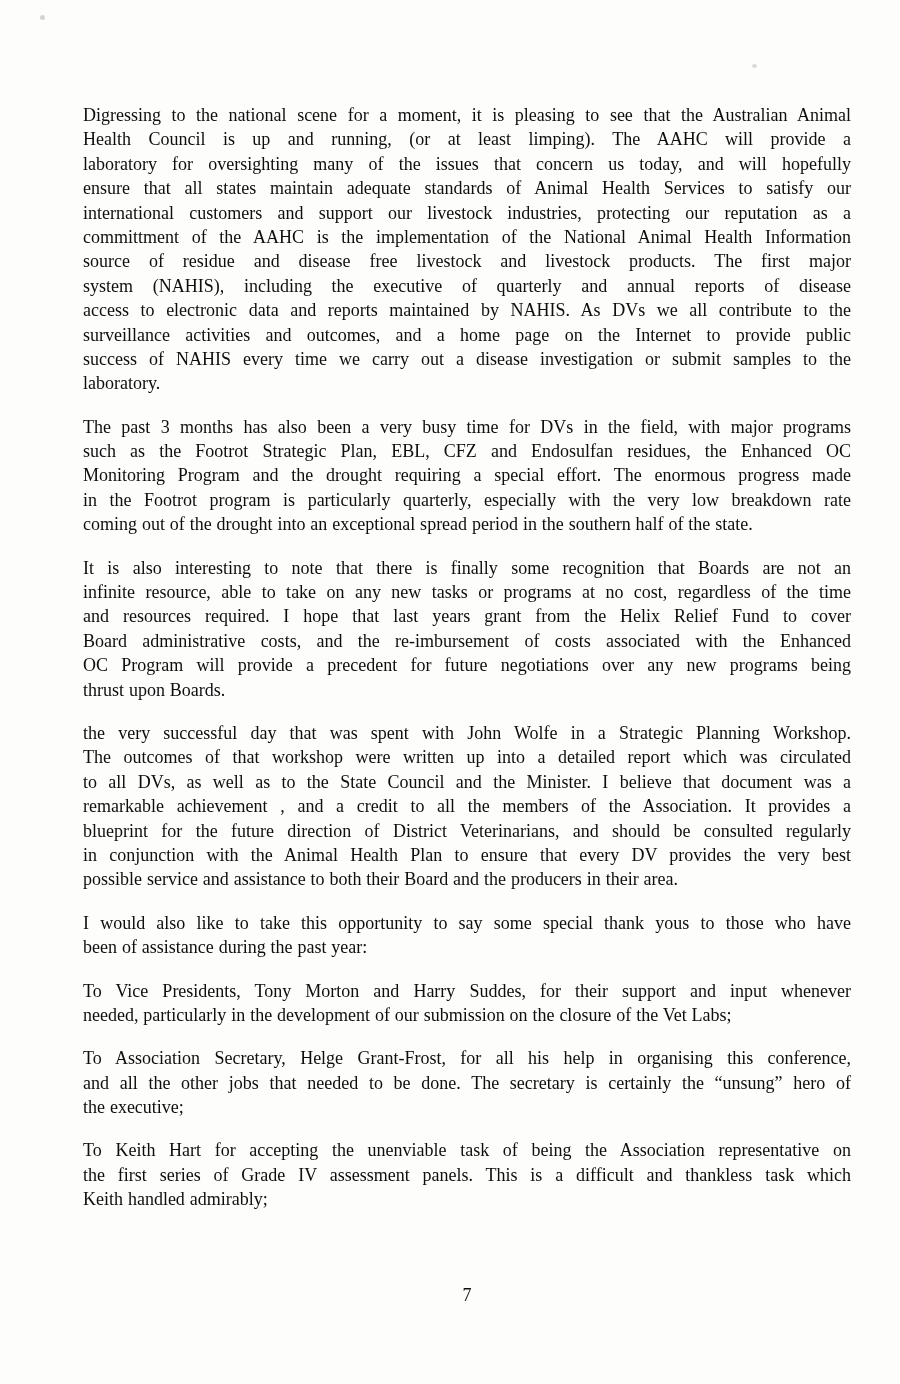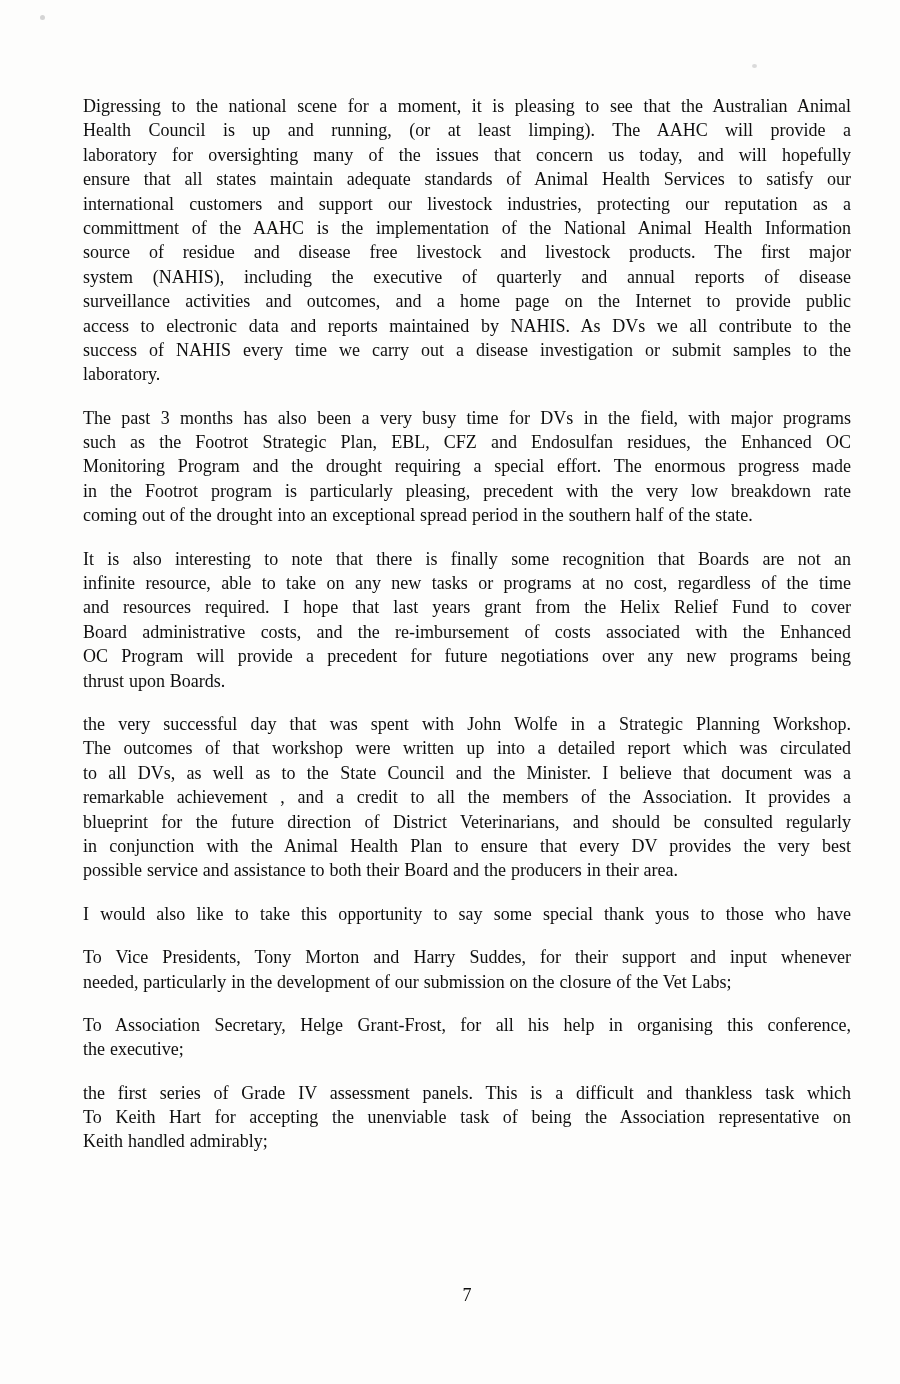--- a/index.html
+++ b/index.html
@@ -15,21 +15,21 @@
     color: #0e0e0e;
     overflow: hidden;
   }
   .page {
     position: absolute;
     inset: 0;
   }
   .content {
     position: absolute;
     left: 83px;
-    top: 94px;
+    top: 103px;
     width: 768px;
   }
   .paragraph {
     margin: 0 0 19px 0;
   }
   .line {
     font-size: 18px;
     line-height: 24.4px;
     height: 24.4px;
     text-align: justify;
@@ -78,30 +78,30 @@
   <div class="content">
       <div class="paragraph">
         <div class="line">Digressing to the national scene for a moment, it is pleasing to see that the Australian Animal</div>
         <div class="line">Health Council is up and running, (or at least limping).  The AAHC will provide a</div>
         <div class="line">laboratory for oversighting many of the issues that concern us today, and will hopefully</div>
         <div class="line">ensure that all states maintain adequate standards of Animal Health Services to satisfy our</div>
         <div class="line">international customers and support our livestock industries, protecting our reputation as a</div>
         <div class="line">committment of the AAHC is the implementation of the National Animal Health Information</div>
         <div class="line">source of residue and disease free livestock and livestock products.  The first major</div>
         <div class="line">system (NAHIS), including the executive of quarterly and annual reports of disease</div>
+        <div class="line">access to electronic data and reports maintained by NAHIS.  As DVs we all contribute to the</div>
         <div class="line">surveillance activities and outcomes, and a home page on the Internet to provide public</div>
-        <div class="line">access to electronic data and reports maintained by NAHIS.  As DVs we all contribute to the</div>
         <div class="line">success of NAHIS every time we carry out a disease investigation or submit samples to the</div>
         <div class="line last">laboratory.</div>
       </div>
       <div class="paragraph">
         <div class="line">The past 3 months has also been a very busy time for DVs in the field, with major programs</div>
         <div class="line">such as the Footrot Strategic Plan, EBL, CFZ and Endosulfan residues, the Enhanced OC</div>
         <div class="line">Monitoring Program and the drought requiring a special effort.  The enormous progress made</div>
-        <div class="line">in the Footrot program is particularly pleasing, precedent with the very low breakdown rate</div>
+        <div class="line">in the Footrot program is particularly quarterly, especially with the very low breakdown rate</div>
         <div class="line last">coming out of the drought into an exceptional spread period in the southern half of the state.</div>
       </div>
       <div class="paragraph">
         <div class="line">It is also interesting to note that there is finally some recognition that Boards are not an</div>
         <div class="line">infinite resource, able to take on any new tasks or programs at no cost, regardless of the time</div>
         <div class="line">and resources required.  I hope that last years grant from the Helix Relief Fund to cover</div>
         <div class="line">Board administrative costs, and the re-imbursement of costs associated with the Enhanced</div>
         <div class="line">OC Program will provide a precedent for future negotiations over any new programs being</div>
         <div class="line last">thrust upon Boards.</div>
       </div>
@@ -109,29 +109,31 @@
         <div class="line">the very successful day that was spent with John Wolfe in a Strategic Planning Workshop.</div>
         <div class="line">The outcomes of that workshop were written up into a detailed report which was circulated</div>
         <div class="line">to all DVs, as well as to the State Council and the Minister.  I believe that document was a</div>
         <div class="line">remarkable achievement , and a credit to all the members of the Association.  It provides a</div>
         <div class="line">blueprint for the future direction of  District Veterinarians, and should be consulted regularly</div>
         <div class="line">in conjunction with the Animal Health Plan to ensure that every DV provides the very best</div>
         <div class="line last">possible service and assistance to both their Board and the producers in their area.</div>
       </div>
       <div class="paragraph">
         <div class="line">I would also like to take this opportunity to say some special thank yous to those who have</div>
+        <div class="line last">been of assistance during the past year:</div>
       </div>
       <div class="paragraph">
         <div class="line">To Vice Presidents, Tony Morton and Harry Suddes, for their support and input whenever</div>
         <div class="line last">needed, particularly in the development of our submission on the closure of the Vet Labs;</div>
       </div>
       <div class="paragraph">
         <div class="line">To Association Secretary, Helge Grant-Frost, for all his help in organising this conference,</div>
+        <div class="line">and all the other jobs that needed to be done. The secretary is certainly the “unsung” hero of</div>
         <div class="line last">the executive;</div>
       </div>
       <div class="paragraph">
+        <div class="line">To Keith Hart for accepting the unenviable task of being the Association representative on</div>
         <div class="line">the first series of Grade IV assessment panels.  This is a difficult and thankless task which</div>
-        <div class="line">To Keith Hart for accepting the unenviable task of being the Association representative on</div>
         <div class="line last">Keith handled admirably;</div>
       </div>
     </div>
   <div class="page-number">7</div>
 </div>
 
 </body></html>

